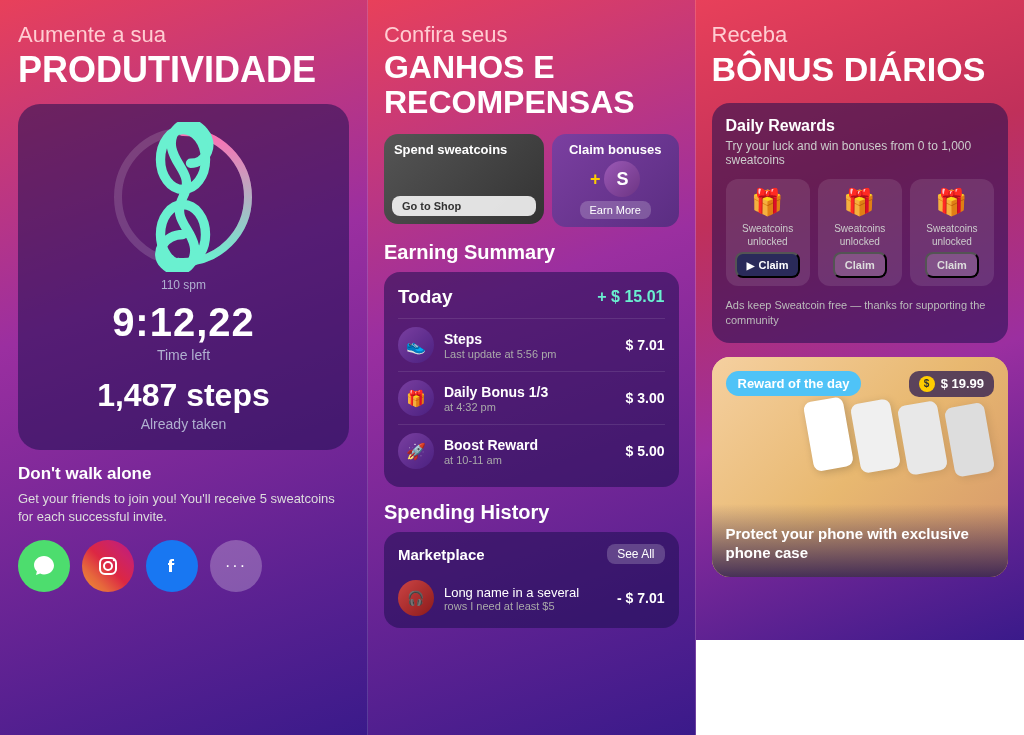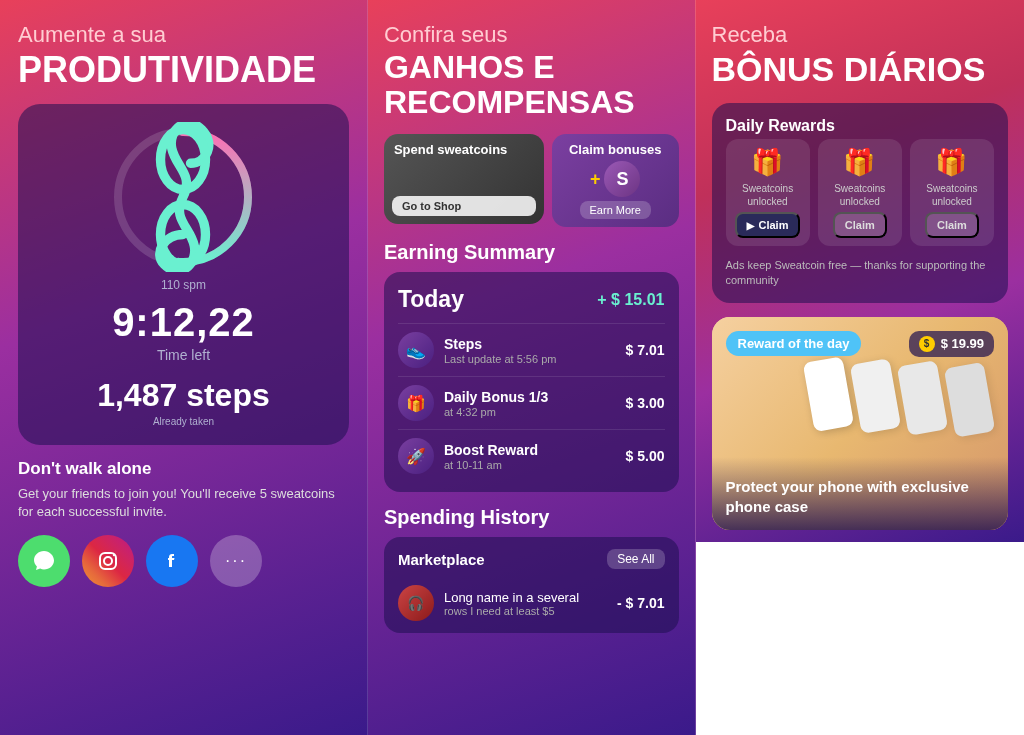--- a/index.html
+++ b/index.html
@@ -75,21 +75,21 @@
       color: #b0b0d0;
       margin-top: 2px;
     }
     .steps-count {
       font-size: 32px;
       font-weight: 800;
       color: #fff;
       margin-top: 14px;
     }
     .steps-label {
-      font-size: 10px;
+      font-size: 14px;
       color: #b0b0d0;
       margin-top: 2px;
     }
 
     .dont-walk-section {
       margin-top: 14px;
       flex: 1;
     }
     .dont-walk-title {
       font-size: 17px;
@@ -236,21 +236,21 @@
       border-radius: 16px;
       padding: 14px 14px 10px;
     }
     .today-row {
       display: flex;
       justify-content: space-between;
       align-items: center;
       margin-bottom: 10px;
     }
     .today-label {
-      font-size: 23px;
+      font-size: 19px;
       font-weight: 700;
       color: #fff;
       text-align: right;
     }
     .today-amount {
       font-size: 16px;
       font-weight: 700;
       color: #6af0d0;
     }
     .transaction-row {
@@ -330,21 +330,21 @@
       font-size: 14px;
     }
     .spending-details { flex: 1; }
     .spending-name { font-size: 13px; color: #fff; }
     .spending-sub { font-size: 11px; color: #aaa; }
     .spending-amount { font-size: 14px; font-weight: 600; color: #fff; }
 
     
     .panel3 {
       width: 342px;
-      height: 542px;
+      height: 640px;
       background: linear-gradient(160deg, #e8405a 0%, #c0305a 30%, #9b2fa0 60%, #3a1a8a 100%);
       display: flex;
       flex-direction: column;
       padding: 22px 16px 12px;
       overflow: hidden;
     }
     .panel3 .headline-small {
       font-size: 22px;
       color: #ffcdd2;
       font-weight: 400;
@@ -617,20 +617,21 @@
       </div>
   </div>
 </div>
 
 <div class="panel3">
   <span class="headline-small">Receba</span>
   <div class="headline-big">BÔNUS DIÁRIOS</div>
 
   <div class="daily-rewards-card">
     <div class="daily-rewards-title">Daily Rewards</div>
+    <div class="daily-rewards-desc">Try your luck and win bonuses from 0 to 1,000 sweatcoins</div>
     <div class="rewards-row" id="rewards-container">
         <div class="reward-item">
       <div style="font-size:26px; color:#4fc3f7;">🎁</div>
       <div class="reward-label">Sweatcoins unlocked</div>
       <button class="claim-btn active"><span class="play-icon">▶</span>Claim</button>
     </div>
         <div class="reward-item">
       <div style="font-size:26px; color:#80deea;">🎁</div>
       <div class="reward-label">Sweatcoins unlocked</div>
       <button class="claim-btn inactive">Claim</button>

